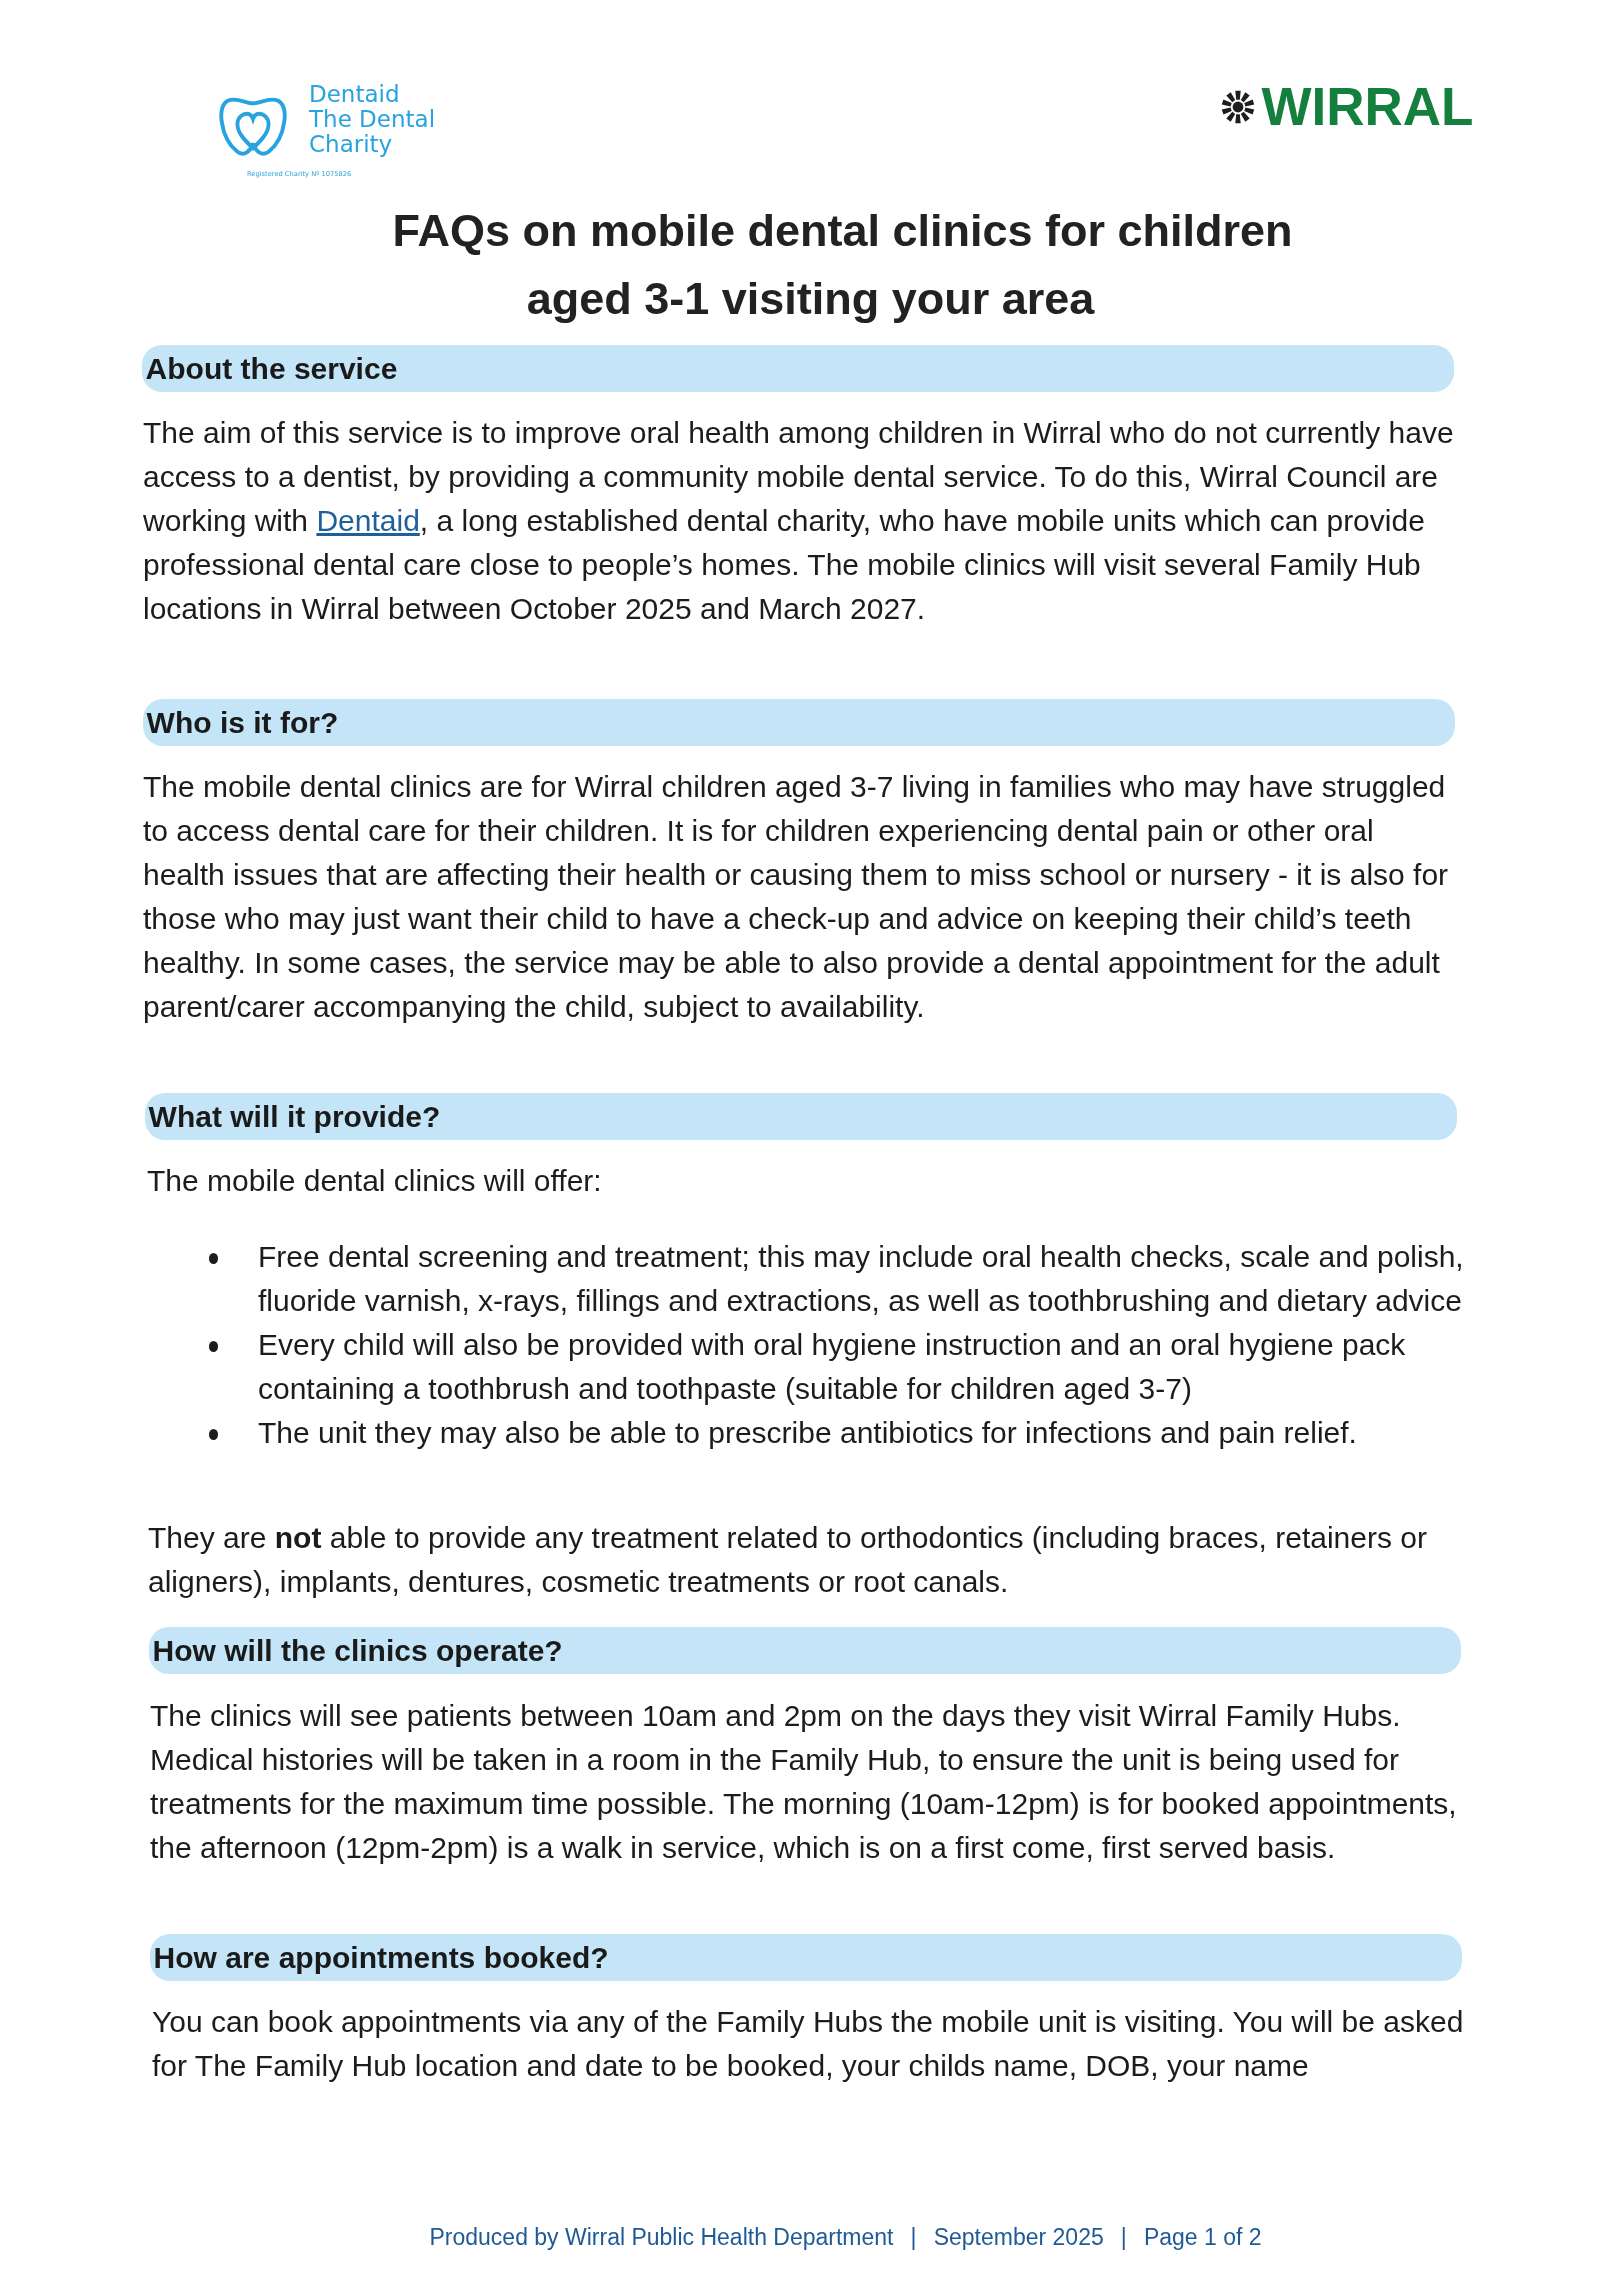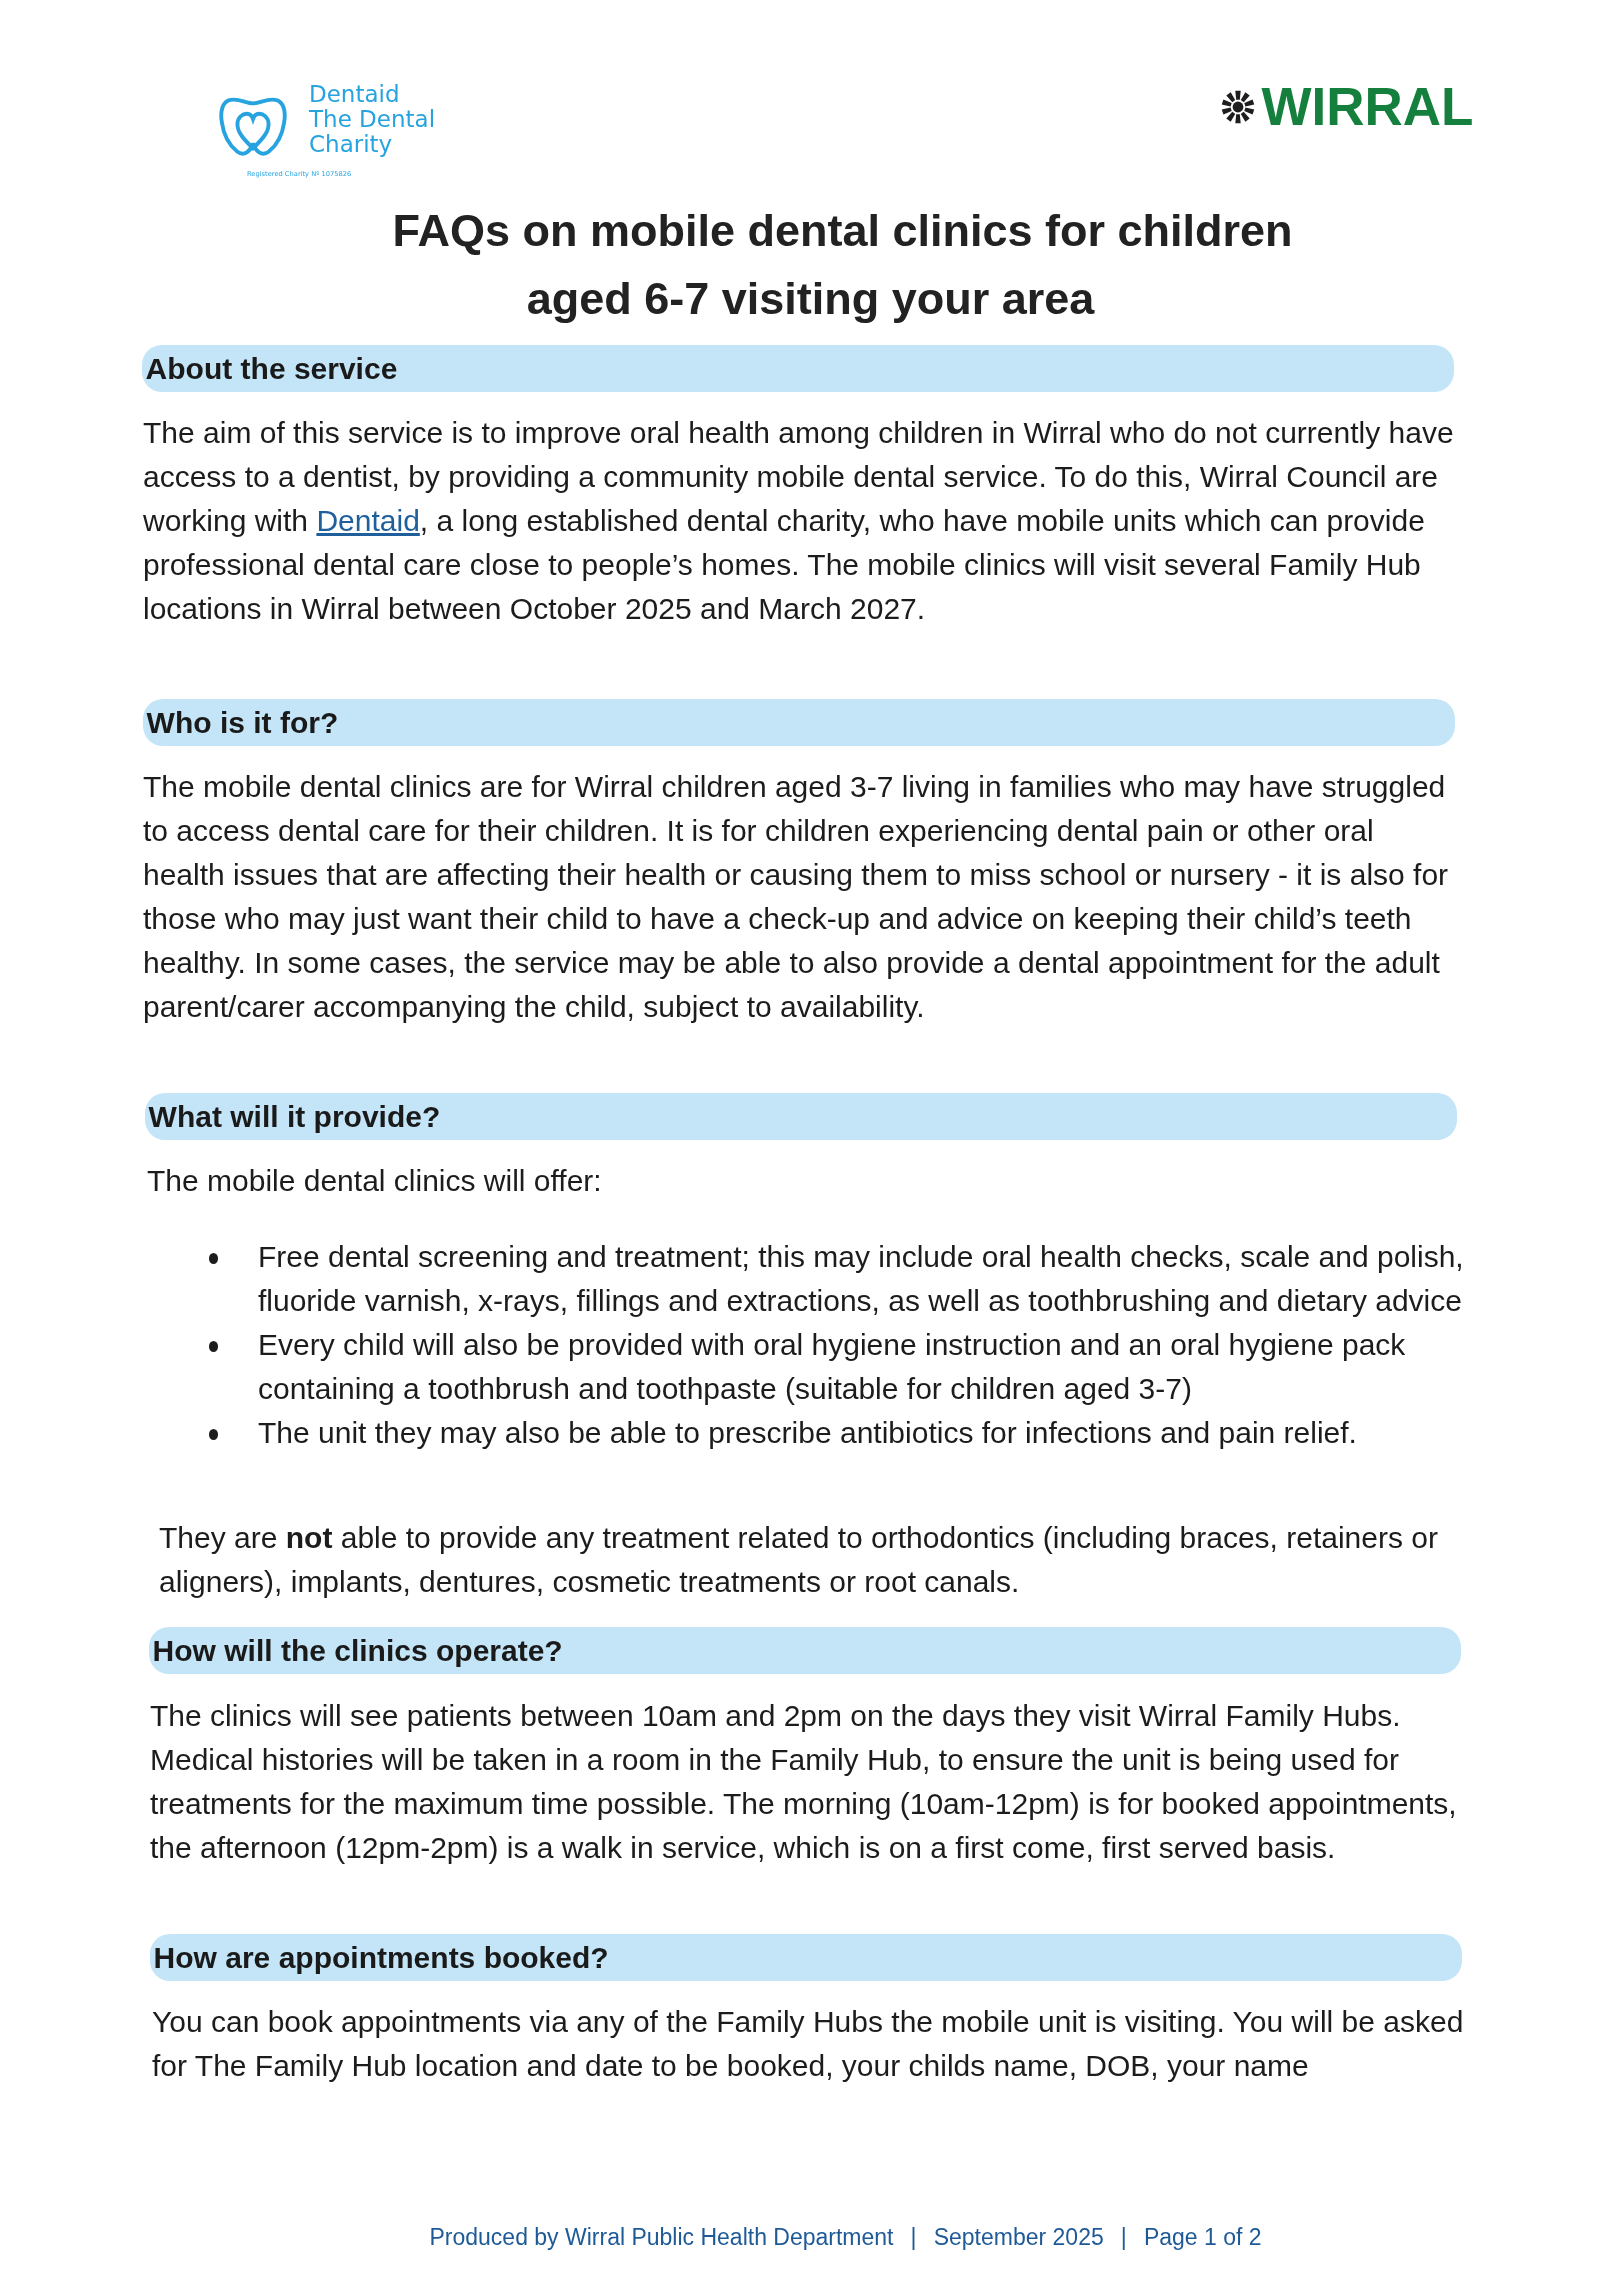--- a/index.html
+++ b/index.html
@@ -88,37 +88,37 @@
       <polygon points="17,2 23,2 22,12 18,12" transform="rotate(252 20 20)"></polygon>
       <polygon points="17,2 23,2 22,12 18,12" transform="rotate(288 20 20)"></polygon>
       <polygon points="17,2 23,2 22,12 18,12" transform="rotate(324 20 20)"></polygon>
     </g>
   </svg>
   <span class="word">WIRRAL</span>
 </div>
 
 <div class="title">
   <div class="l1">FAQs on mobile dental clinics for children</div>
-  <div>aged 6-7 visiting your area</div>
+  <div>aged 3-1 visiting your area</div>
 </div>
 
 <div class="band" style="left:142px; top:345px; width:1312px;">About the service</div>
 <div class="para" style="left:143px; top:411px; width:1317px;"><span>The aim of this service is to improve oral health among children in Wirral who do not currently have access to a dentist, by providing a community mobile dental service. To do this, Wirral Council are working with </span><a class="link">Dentaid</a><span>, a long established dental charity, who have mobile units which can provide professional dental care close to people’s homes. The mobile clinics will visit several Family Hub locations in Wirral between October 2025 and March 2027.</span></div>
 
 <div class="band" style="left:143px; top:699px; width:1312px;">Who is it for?</div>
 <div class="para" style="left:143px; top:765px; width:1317px;">The mobile dental clinics are for Wirral children aged 3-7 living in families who may have struggled to access dental care for their children. It is for children experiencing dental pain or other oral health issues that are affecting their health or causing them to miss school or nursery - it is also for those who may just want their child to have a check-up and advice on keeping their child’s teeth healthy. In some cases, the service may be able to also provide a dental appointment for the adult parent/carer accompanying the child, subject to availability.</div>
 
 <div class="band" style="left:145px; top:1093px; width:1312px;">What will it provide?</div>
 <div class="para" style="left:147px; top:1159px; width:1317px;">The mobile dental clinics will offer:</div>
 <ul class="bullets" style="top:1223px;">
   <li><span class="dot"></span><span>Free dental screening and treatment; this may include oral health checks, scale and polish, fluoride varnish, x-rays, fillings and extractions, as well as toothbrushing and dietary advice</span></li>
   <li><span class="dot"></span><span>Every child will also be provided with oral hygiene instruction and an oral hygiene pack containing a toothbrush and toothpaste (suitable for children aged 3-7)</span></li>
   <li><span class="dot"></span><span>The unit they may also be able to prescribe antibiotics for infections and pain relief.</span></li>
 </ul>
-<div class="para" style="left:148px; top:1516px; width:1290px;margin-left:11px;"><span>They are </span><b>not</b><span> able to provide any treatment related to orthodontics (including braces, retainers or aligners), implants, dentures, cosmetic treatments or root canals.</span></div>
+<div class="para" style="left:148px; top:1516px; width:1290px;"><span>They are </span><b>not</b><span> able to provide any treatment related to orthodontics (including braces, retainers or aligners), implants, dentures, cosmetic treatments or root canals.</span></div>
 
 <div class="band" style="left:149px; top:1627px; width:1312px;">How will the clinics operate?</div>
 <div class="para" style="left:150px; top:1694px; width:1317px;">The clinics will see patients between 10am and 2pm on the days they visit Wirral Family Hubs. Medical histories will be taken in a room in the Family Hub, to ensure the unit is being used for treatments for the maximum time possible. The morning (10am-12pm) is for booked appointments, the afternoon (12pm-2pm) is a walk in service, which is on a first come, first served basis.</div>
 
 <div class="band" style="left:150px; top:1934px; width:1312px;">How are appointments booked?</div>
 <div class="para" style="left:152px; top:2000px; width:1317px;">You can book appointments via any of the Family Hubs the mobile unit is visiting. You will be asked for The Family Hub location and date to be booked, your childs name, DOB, your name</div>
 
 <div class="footer">
   <span>Produced by Wirral Public Health Department</span>
   <span class="sep">|</span>

